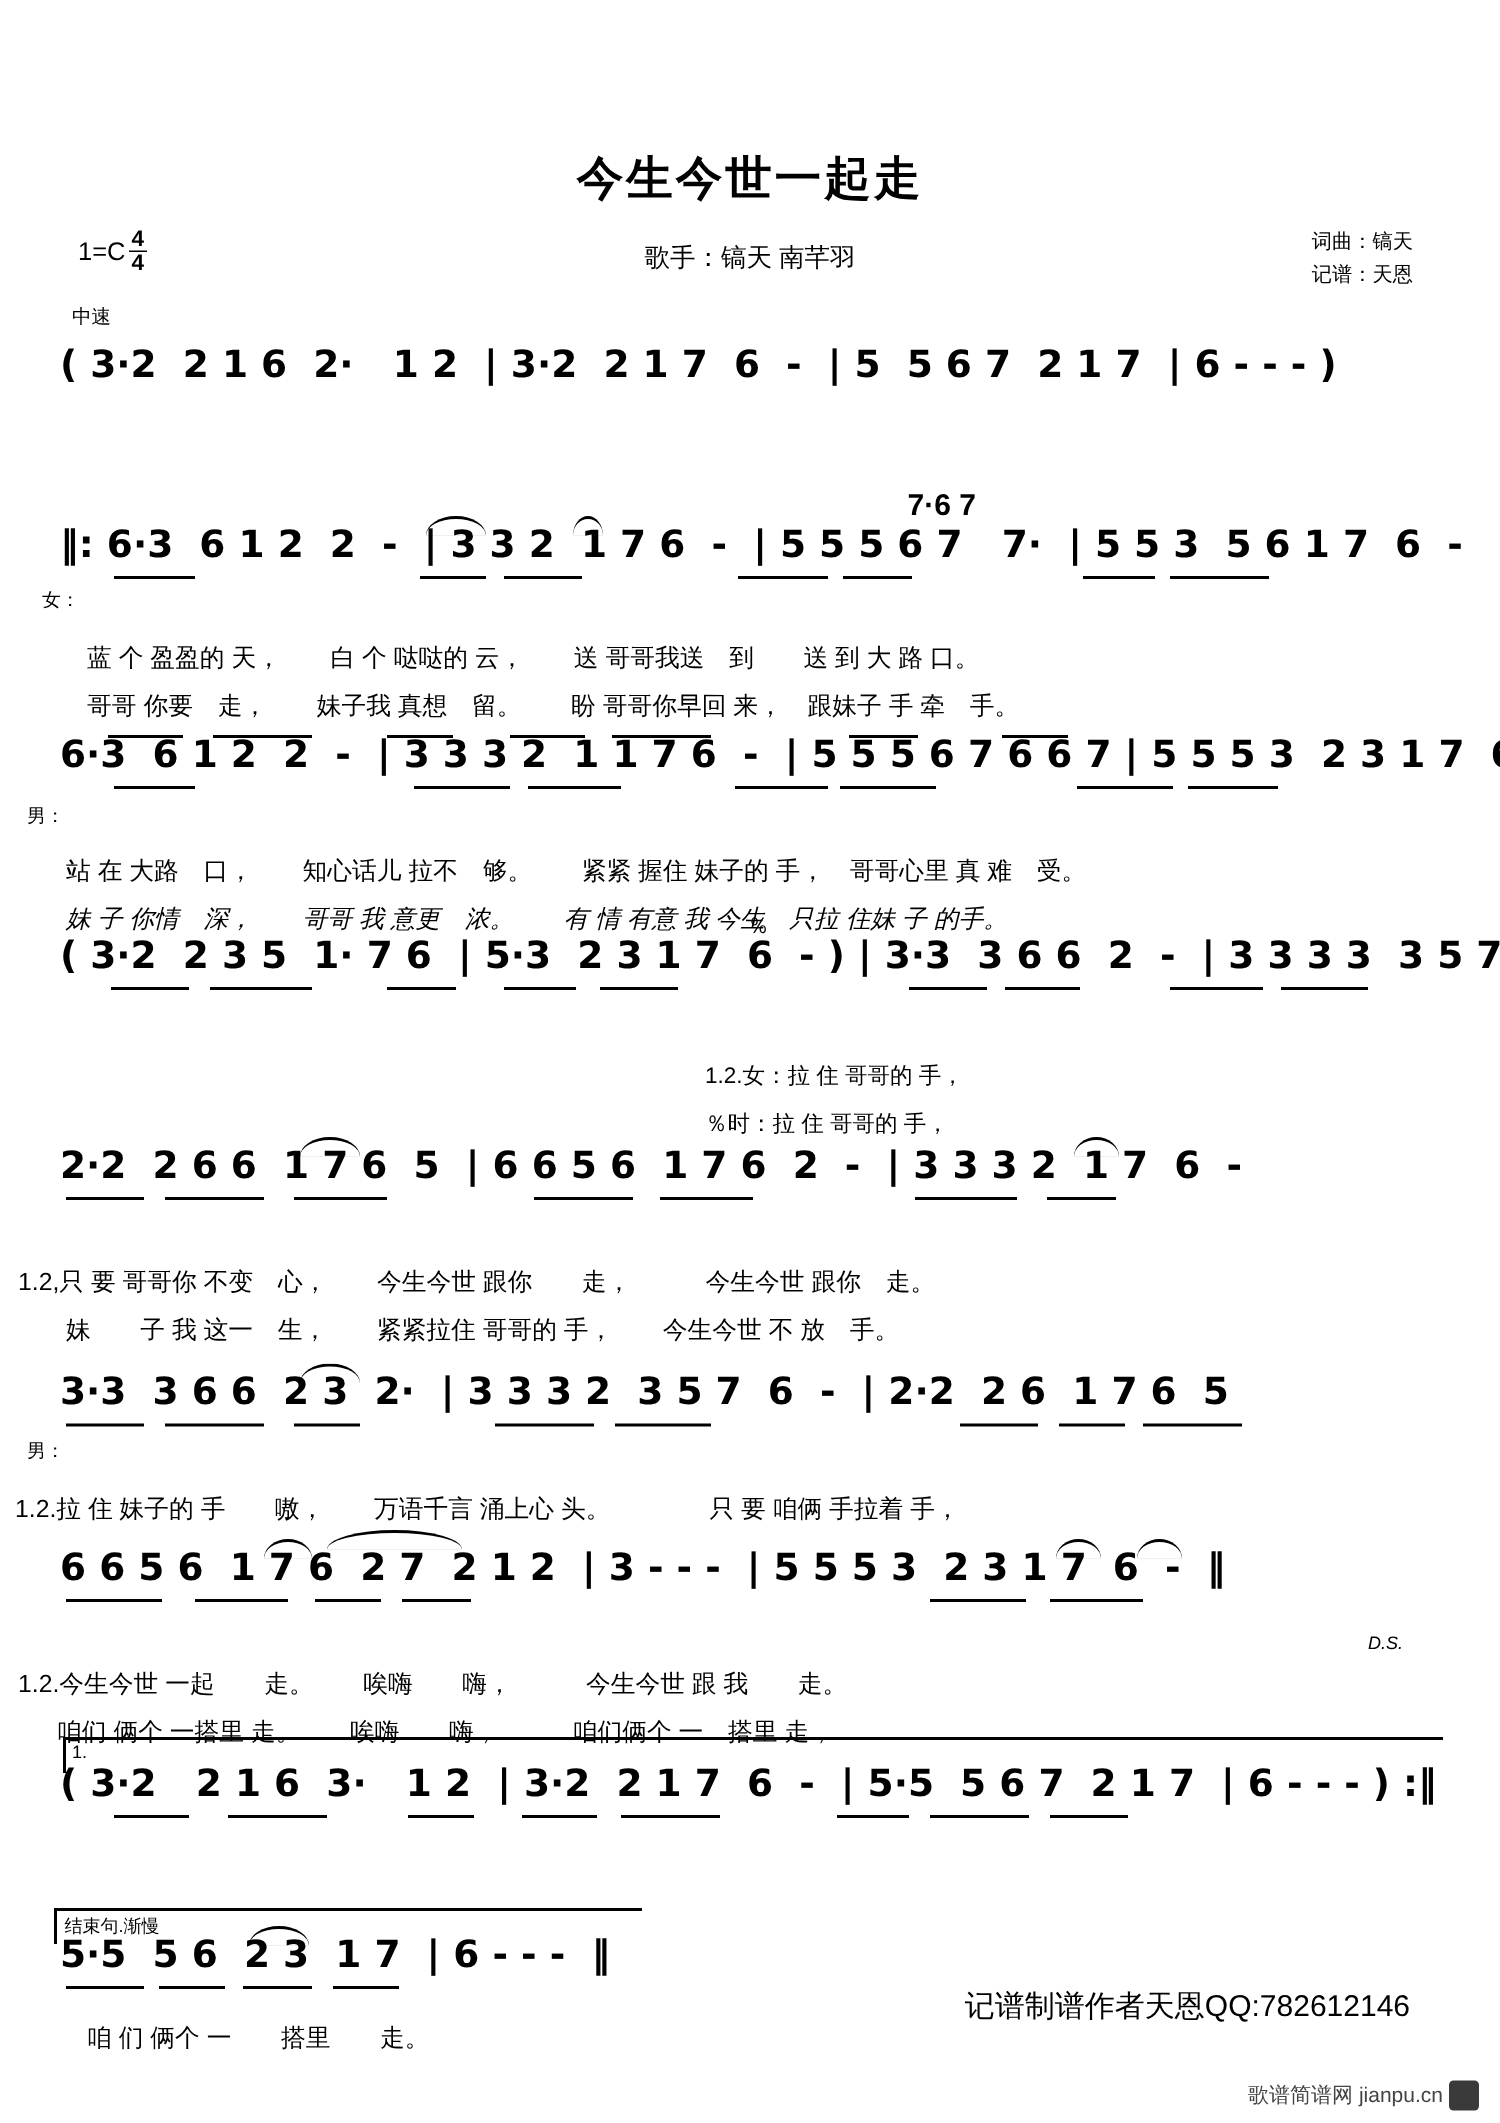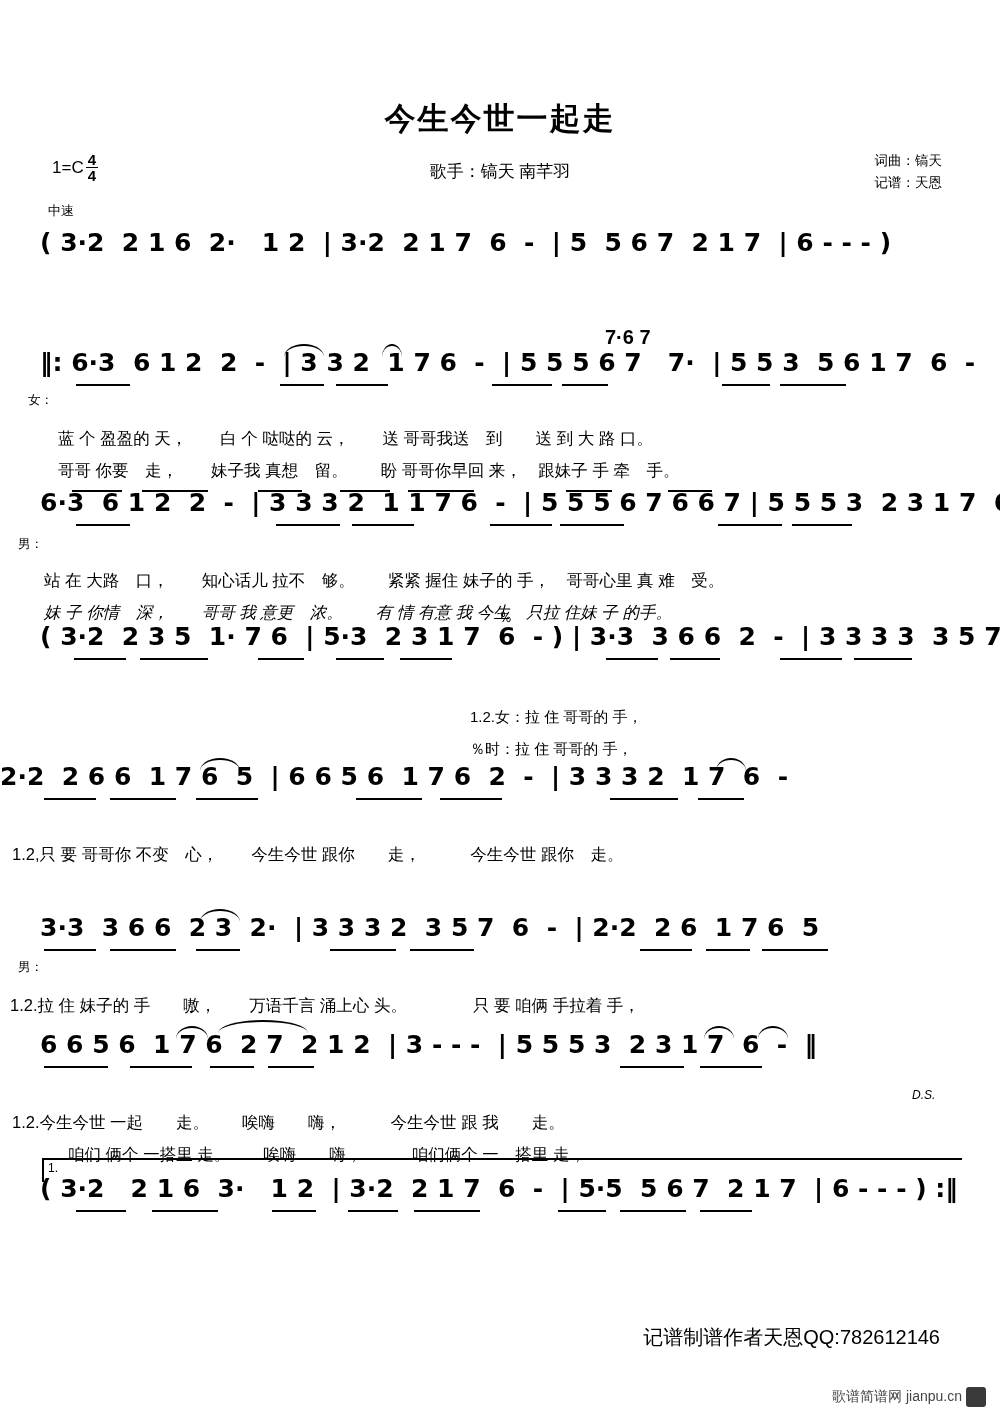--- a/index.html
+++ b/index.html
@@ -146,22 +146,23 @@
     <div class="beam" style="left:258px;top:36px;width:46px;"></div>
     <div class="beam" style="left:336px;top:36px;width:48px;"></div>
     <div class="beam" style="left:400px;top:36px;width:52px;"></div>
     <div class="beam" style="left:606px;top:36px;width:52px;"></div>
     <div class="beam" style="left:670px;top:36px;width:50px;"></div>
     <div class="beam" style="left:780px;top:36px;width:62px;"></div>
     <div class="beam" style="left:854px;top:36px;width:58px;"></div>
   </div>
 
   <div class="line" style="top:762px;">
-    <div class="notes" style="">2·2  2 6 6  1 7 6  5  | 6 6 5 6  1 7 6  2  -  | 3 3 3 2  1 7  6  -</div>
+    <div class="notes" style="padding-left:40px;">2·2  2 6 6  1 7 6  5  | 6 6 5 6  1 7 6  2  -  | 3 3 3 2  1 7  6  -</div>
     <div class="lyr" style="padding-left:12px;top:36px;position:relative;">1.2,只 要 哥哥你 不变　心，　　今生今世 跟你　　走，　　　今生今世 跟你　走。</div>
+    <div class="lyr" style="padding-left:44px;top:38px;position:relative;">妹　　子 我 这一　生，　　紧紧拉住 哥哥的 手，　　今生今世 不 放　手。</div>
     <div class="beam" style="left:44px;top:36px;width:52px;"></div>
     <div class="beam" style="left:110px;top:36px;width:66px;"></div>
     <div class="beam" style="left:196px;top:36px;width:62px;"></div>
     <div class="beam" style="left:356px;top:36px;width:66px;"></div>
     <div class="beam" style="left:440px;top:36px;width:62px;"></div>
     <div class="beam" style="left:610px;top:36px;width:68px;"></div>
     <div class="beam" style="left:698px;top:36px;width:46px;"></div>
     <div class="slur" style="left:200px;top:-4px;width:40px;"></div>
     <div class="slur" style="left:716px;top:-4px;width:30px;"></div>
   </div>
@@ -177,21 +178,21 @@
     <div class="beam" style="left:410px;top:36px;width:64px;"></div>
     <div class="beam" style="left:640px;top:36px;width:52px;"></div>
     <div class="beam" style="left:706px;top:36px;width:44px;"></div>
     <div class="beam" style="left:762px;top:36px;width:66px;"></div>
     <div class="slur" style="left:200px;top:-4px;width:40px;"></div>
   </div>
 
   <div class="line" style="top:1030px;">
     <div class="notes" style="padding-left:40px;">6 6 5 6  1 7 6  2 7  2 1 2  | 3 - - -  | 5 5 5 3  2 3 1 7  6  -  ‖</div>
     <div class="lyr" style="padding-left:12px;top:36px;position:relative;">1.2.今生今世 一起　　走。　　唉嗨　　嗨，　　　今生今世 跟 我　　走。</div>
-    <div class="lyr" style="padding-left:68px;top:38px;position:relative;">咱们 俩个 一搭里 走。　　唉嗨　　嗨，　　　咱们俩个 一　搭里 走，</div>
+    <div class="lyr" style="padding-left:38px;top:38px;position:relative;">咱们 俩个 一搭里 走。　　唉嗨　　嗨，　　　咱们俩个 一　搭里 走，</div>
     <div class="ds" style="left:912px;top:58px;">D.S.</div>
     <div class="beam" style="left:44px;top:36px;width:64px;"></div>
     <div class="beam" style="left:130px;top:36px;width:62px;"></div>
     <div class="beam" style="left:210px;top:36px;width:44px;"></div>
     <div class="beam" style="left:268px;top:36px;width:46px;"></div>
     <div class="beam" style="left:620px;top:36px;width:64px;"></div>
     <div class="beam" style="left:700px;top:36px;width:62px;"></div>
     <div class="slur" style="left:176px;top:-4px;width:32px;"></div>
     <div class="slur" style="left:218px;top:-10px;width:90px;"></div>
     <div class="slur" style="left:704px;top:-4px;width:30px;"></div>
@@ -206,20 +207,32 @@
     <div class="beam" style="left:76px;top:58px;width:50px;"></div>
     <div class="beam" style="left:152px;top:58px;width:66px;"></div>
     <div class="beam" style="left:272px;top:58px;width:44px;"></div>
     <div class="beam" style="left:348px;top:58px;width:50px;"></div>
     <div class="beam" style="left:414px;top:58px;width:66px;"></div>
     <div class="beam" style="left:558px;top:58px;width:48px;"></div>
     <div class="beam" style="left:620px;top:58px;width:66px;"></div>
     <div class="beam" style="left:700px;top:58px;width:52px;"></div>
   </div>
 
+  <div class="line" style="top:1268px;">
+    <div class="ending-box" style="left:36px;top:4px;width:390px;height:22px;">
+      <span class="etxt">结束句.渐慢</span>
+    </div>
+    <div class="notes" style="padding-left:40px;top:20px;position:relative;">5·5  5 6  2 3  1 7  | 6 - - -  ‖</div>
+    <div class="lyr" style="padding-left:58px;top:34px;position:relative;">咱 们 俩个 一　　搭里　　走。</div>
+    <div class="beam" style="left:44px;top:56px;width:52px;"></div>
+    <div class="beam" style="left:106px;top:56px;width:44px;"></div>
+    <div class="beam" style="left:162px;top:56px;width:46px;"></div>
+    <div class="beam" style="left:222px;top:56px;width:44px;"></div>
+    <div class="slur" style="left:166px;top:16px;width:40px;"></div>
+  </div>
 
   <div class="footer-credit">记谱制谱作者天恩QQ:782612146</div>
   <div class="site">
     <span>歌谱简谱网 jianpu.cn</span>
     <span class="sq"></span>
   </div>
 
 </div>
 
 </body></html>

